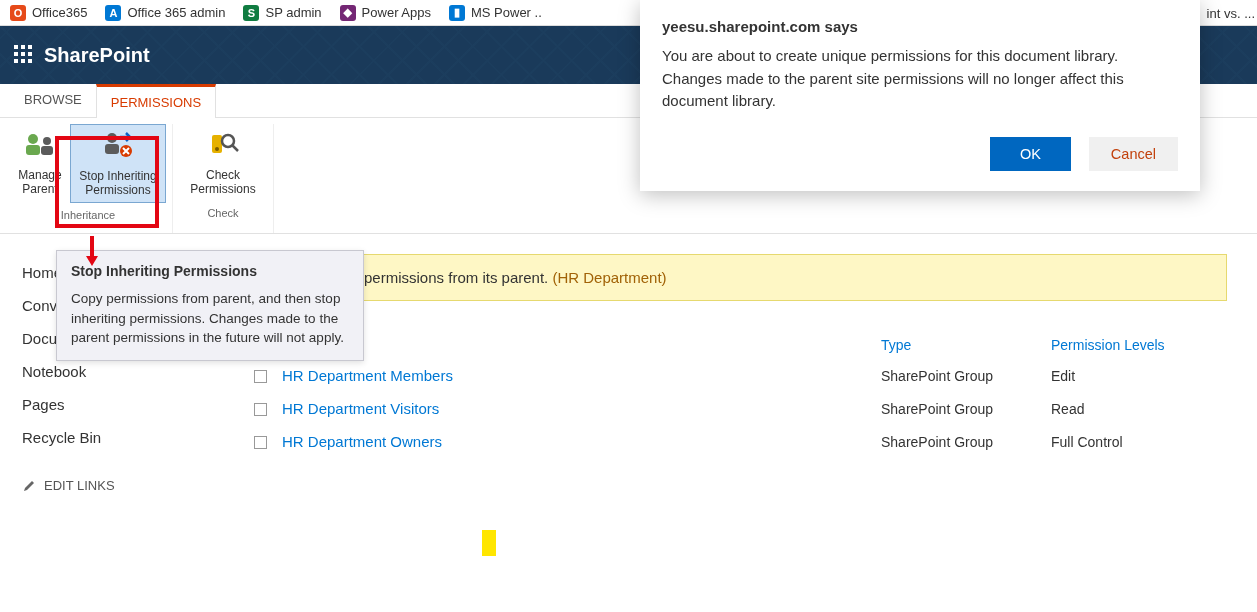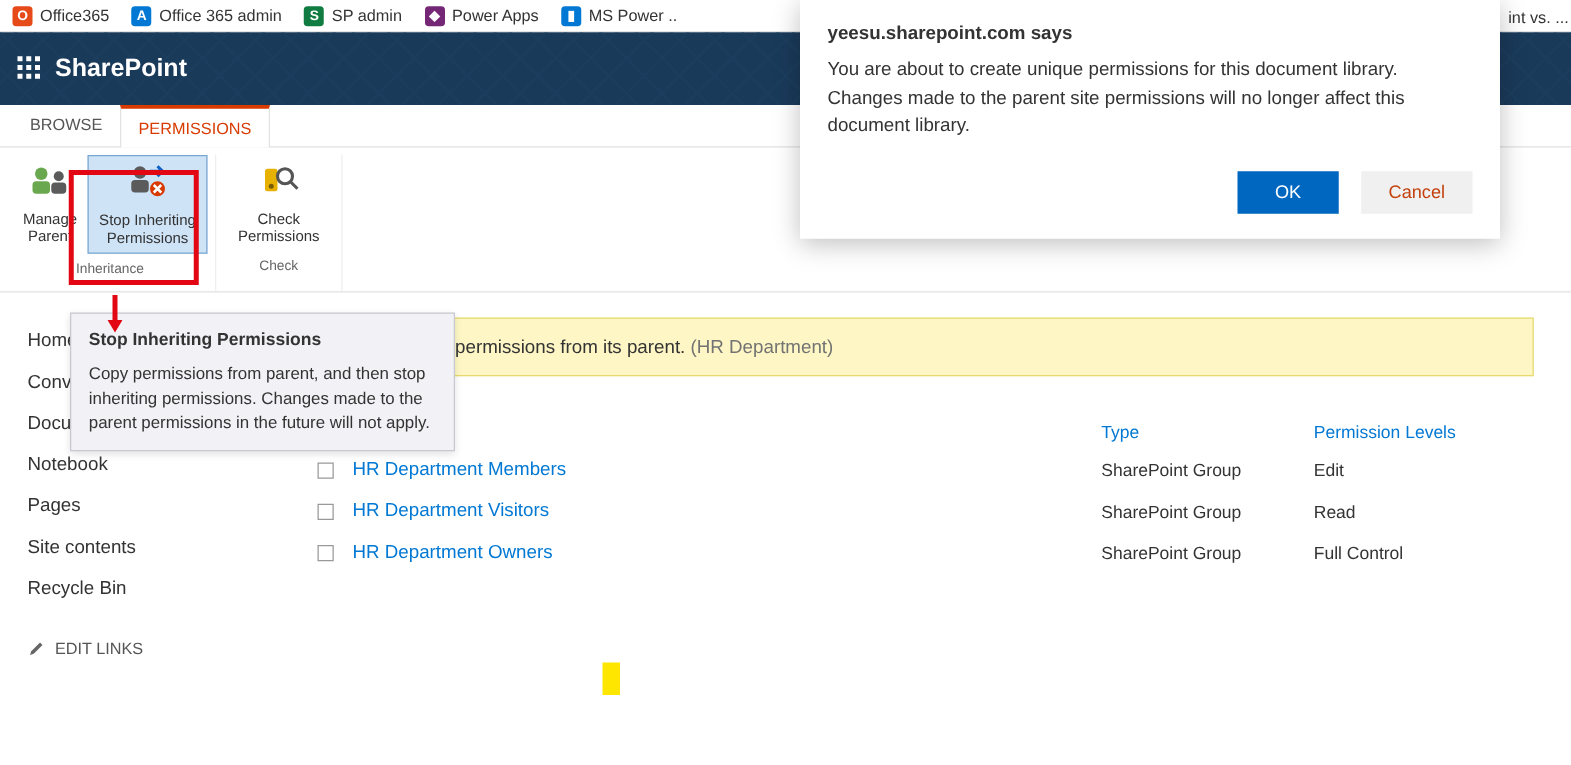--- a/index.html
+++ b/index.html
@@ -39,21 +39,21 @@
   .tooltip p { font-size: 13.5px; line-height: 1.45; color: #333; }
   .arrow-down { position: absolute; left: 86px; top: 236px; width: 12px; height: 30px; z-index: 31; }
   
   .content { display: flex; }
   .leftnav { width: 230px; padding: 22px 0 0 22px; font-size: 15px; }
   .leftnav a { display: block; padding: 8px 0; color: #333; text-decoration: none; }
   .leftnav .edit { display: flex; align-items: center; gap: 8px; color: #555; font-size: 13px; padding-top: 24px; }
   
   .main { flex: 1; padding: 20px 30px 0 20px; position: relative; }
   .info-banner { background: #fef7c5; border: 1px solid #e6d96f; padding: 14px 18px; font-size: 15px; color: #333; }
-  .info-banner a { color: #737373; text-decoration: none; }
+  .info-banner a { color: #a16207; text-decoration: none; }
   .perm-table { margin-top: 30px; width: 100%; border-collapse: collapse; }
   .perm-table th { text-align: left; font-weight: 400; color: #0078d4; font-size: 14px; padding: 6px 4px; }
   .perm-table td { padding: 8px 4px; vertical-align: middle; }
   .perm-table td.name a { color: #0078d4; text-decoration: none; font-size: 15px; }
   .chk { width: 13px; height: 13px; border: 1px solid #999; display: inline-block; vertical-align: middle; }
   .yellow-cursor { position: absolute; left: 482px; top: 530px; width: 14px; height: 26px; background: #ffe600; }
   
   .js-dialog { position: absolute; left: 640px; top: 0; width: 560px; background: #fff; box-shadow: 0 4px 20px rgba(0,0,0,.25); padding: 18px 22px 20px; z-index: 50; }
   .dlg-title { font-weight: 600; font-size: 15px; margin-bottom: 10px; }
   .dlg-body { font-size: 15px; line-height: 1.5; color: #333; margin-bottom: 24px; }
@@ -171,21 +171,20 @@
   <p>Copy permissions from parent, and then stop inheriting permissions. Changes made to the parent permissions in the future will not apply.</p>
 </div>
 
 <div class="content">
   <nav class="leftnav">
     <a>Home</a>
     <a>Conv...</a>
     <a>Docu...</a>
     <a>Notebook</a>
     <a>Pages</a>
-    <a>Site contents</a>
     <a>Recycle Bin</a>
     <div class="edit">
       <svg width="14" height="14" viewBox="0 0 14 14">
           <path d="M2 12 L3 9 L10 2 L12 4 L5 11 Z" fill="#666"></path>
         </svg>
       <span>EDIT LINKS</span>
     </div>
   </nav>
 
   <div class="main">

